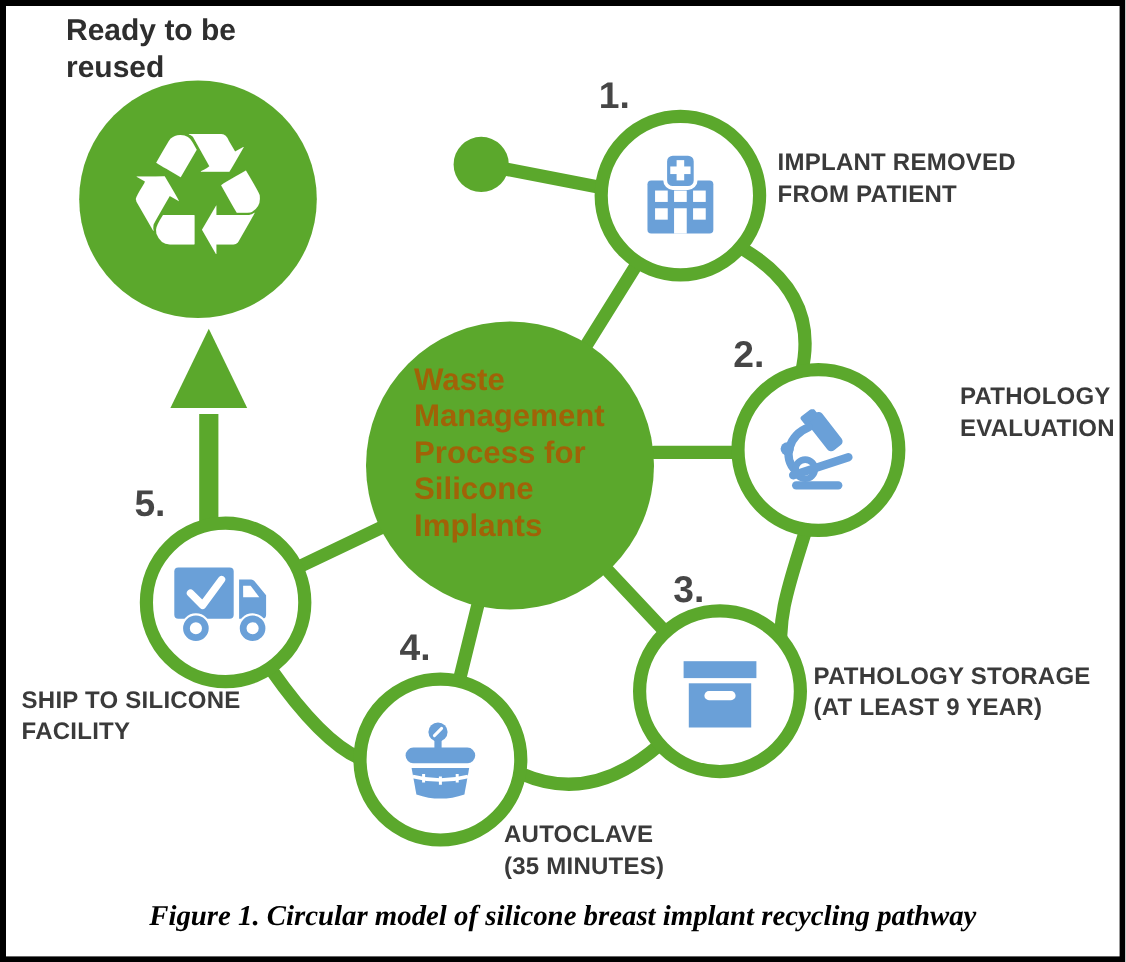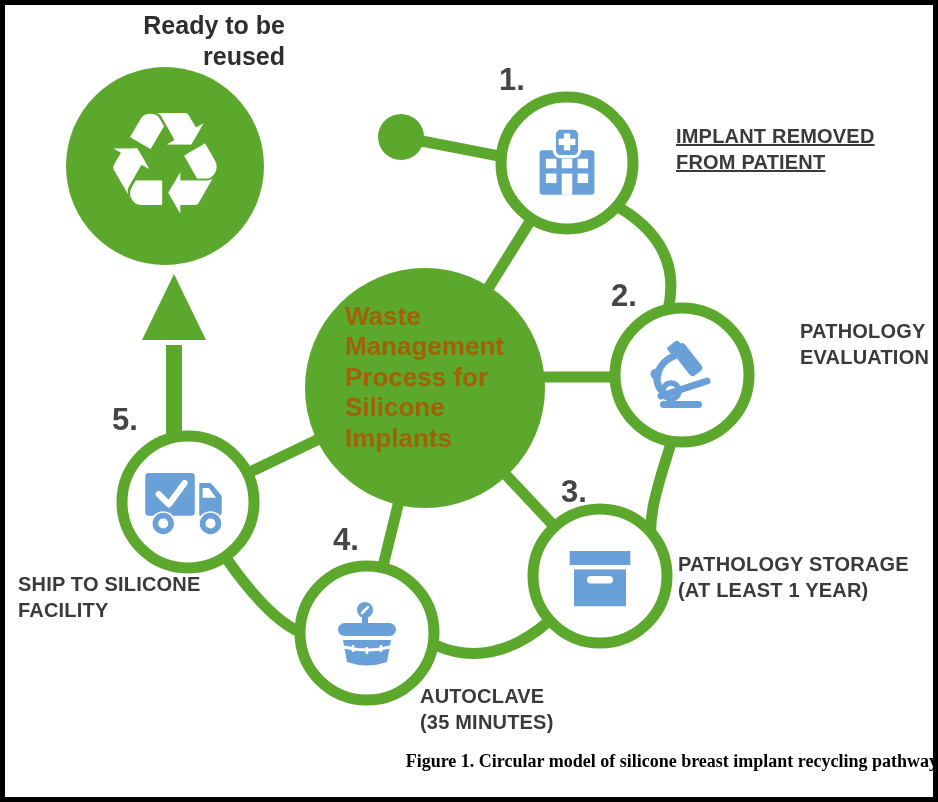--- a/index.html
+++ b/index.html
@@ -8,21 +8,21 @@
     font-family:"Liberation Sans", sans-serif; overflow:hidden;
   }
   .frame { position:absolute; inset:0; border:5px solid #000; pointer-events:none; }
   svg.diagram { position:absolute; left:0; top:0; }
   .link { fill:none; stroke:var(--green,#5BA82C); stroke-width:11; stroke-linecap:round; }
   .shaft { stroke:var(--green,#5BA82C); stroke-width:16; }
   .green-fill { fill:var(--green,#5BA82C); }
   .ring { fill:#ffffff; stroke:var(--green,#5BA82C); stroke-width:11; }
 
   .ready {
-    position:absolute; left:55px; top:10px; width:230px; text-align:right;
+    position:absolute; left:55px; top:10px; width:230px; text-align:left;
     font-weight:800; font-size:25px; line-height:1.22; color:#2e2e2e; white-space:pre-line;
   }
   .recycle-glyph {
     position:absolute; left:65px; top:64px; width:200px; height:200px;
     display:flex; align-items:center; justify-content:center;
     font-size:142px; line-height:1; color:#ffffff;
   }
   .center-title {
     position:absolute; left:345px; top:301px;
     font-weight:800; font-size:26px; line-height:1.17; color:#a16207; white-space:pre-line;
@@ -30,35 +30,35 @@
   .num { position:absolute; font-weight:800; font-size:31px; color:#464646; }
   .num1 { left:499px; top:62px; }
   .num2 { left:611px; top:278px; }
   .num3 { left:561px; top:474px; }
   .num4 { left:333px; top:522px; }
   .num5 { left:112px; top:402px; }
   .lbl {
     position:absolute; font-weight:800; font-size:20px; line-height:1.3;
     color:var(--dark,#3A3A3A); white-space:pre-line; letter-spacing:0.2px;
   }
-  .lbl1 { left:676px; top:123px;text-decoration:underline; }
+  .lbl1 { left:648px; top:123px; }
   .lbl2 { left:760px; top:318px;margin-left:40px; }
   .lbl3 { left:678px; top:551px; }
   .lbl4 { left:420px; top:683px; }
   .lbl5 { left:18px;  top:571px; }
   .icon { position:absolute; }
   .icon svg { display:block; width:100%; height:100%; }
   .icon-hospital   { left:529px; top:125px; width:76px; height:76px; }
   .icon-microscope { left:647px; top:341px; width:72px; height:72px; }
   .icon-box        { left:561px; top:538px; width:78px; height:78px; }
   .icon-autoclave  { left:331px; top:599px; width:72px; height:72px; }
   .icon-truck      { left:143px; top:461px; width:90px; height:80px; }
   .caption {
-    position:absolute; left:0; right:0; top:751px; text-align:right;
-    font-family:"Liberation Serif", serif; font-weight:bold; font-size:18px; color:#000000;
+    position:absolute; left:0; right:0; top:751px; text-align:center;
+    font-family:"Liberation Serif", serif; font-weight:bold; font-size:24px; color:#000000;font-style:italic;
   }
 </style>
 </head>
 <body>
 
 <div class="stage">
 
   <svg class="diagram" width="938" height="802" viewBox="0 0 938 802">
 
     <path class="link" d="M 401 137 L 520 160"></path>
@@ -100,21 +100,21 @@
   <div class="num num2">2.</div>
   <div class="num num3">3.</div>
   <div class="num num4">4.</div>
   <div class="num num5">5.</div>
 
   <div class="lbl lbl1">IMPLANT REMOVED
 FROM PATIENT</div>
   <div class="lbl lbl2">PATHOLOGY
 EVALUATION</div>
   <div class="lbl lbl3">PATHOLOGY STORAGE
-(AT LEAST 1 YEAR)</div>
+(AT LEAST 9 YEAR)</div>
   <div class="lbl lbl4">AUTOCLAVE
 (35 MINUTES)</div>
   <div class="lbl lbl5">SHIP TO SILICONE
 FACILITY</div>
 
   <div class="icon icon-hospital">
     <svg viewBox="0 0 72 72" fill="var(--blue,#6AA0D8)">
       <rect x="10" y="24" width="52" height="42" rx="3"></rect>
       <rect x="24" y="3" width="24" height="27" rx="6" stroke="#fff" stroke-width="3"></rect>
       <rect x="33" y="8" width="6" height="16" fill="#fff"></rect>

